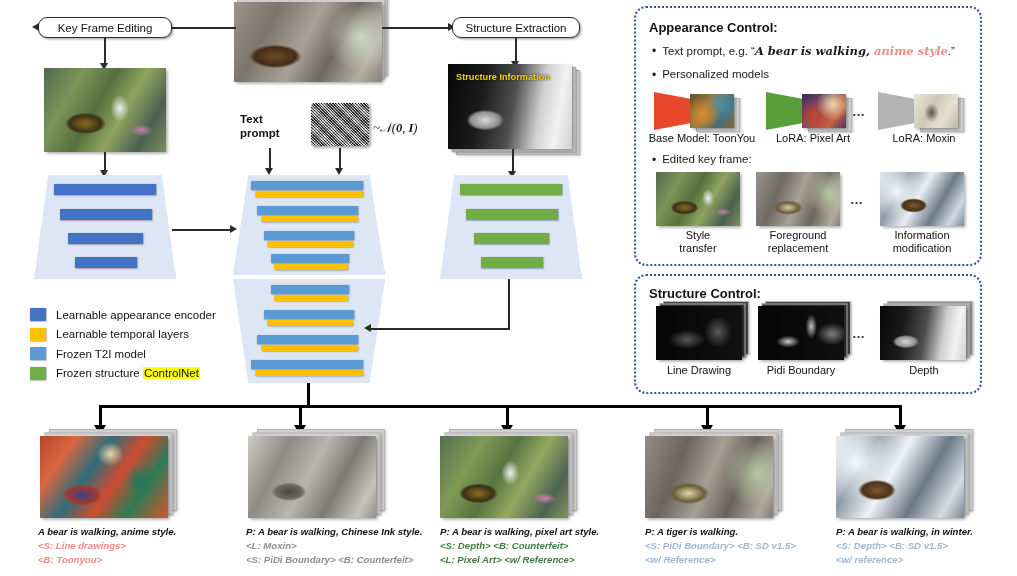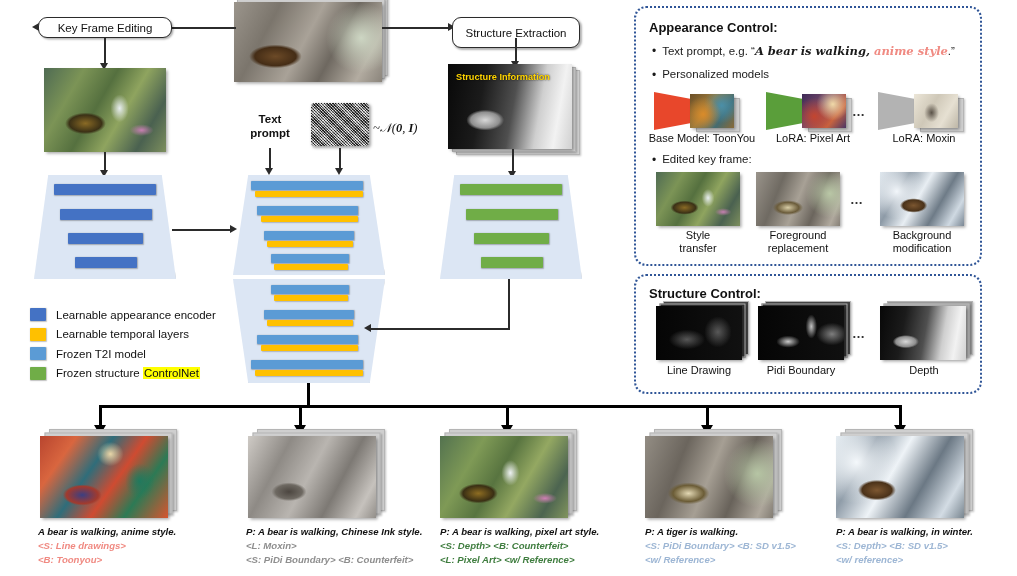--- a/index.html
+++ b/index.html
@@ -202,21 +202,21 @@
   .bcap{ position:absolute; font-size:9.6px; line-height:1.45; font-style:italic; }
   .bcap .l1{ font-weight:bold; color:#111; }
   .bcap .sub{ font-weight:bold; }
   .c-red{ color:#f08a82; }
   .c-gray{ color:#8e8e8e; }
   .c-green{ color:#3f7d3f; }
   .c-blue{ color:#9db6d4; }
   .c-orange{ color:#e07b20; }
 
   .ndist{ position:absolute; font-family:"Liberation Serif", serif; font-size:12.5px; font-style:italic; color:#111; white-space:nowrap;}
-  .tp{ position:absolute; font-size:11.5px; font-weight:bold; color:#111; text-align:center; line-height:1.25; }
+  .tp{ position:absolute; font-size:11.5px; font-weight:bold; color:#111; line-height:1.25; }
   .structlabel{
     position:absolute; color:#ffd400; font-weight:bold; font-size:9.2px;
     text-shadow:0 0 2px #000;
     white-space:nowrap;
     text-align:center;
   }
   .ell{ position:absolute; font-size:13px; font-weight:bold; color:#333; letter-spacing:1px; }
   .handw{ font-family:"DejaVu Serif", serif; font-style:italic; font-weight:bold; }
 </style>
 </head>
@@ -231,21 +231,21 @@
 <div class="ln lnh abs" style="left:36px;top:27px;width:200px;"></div>
 <div class="arw arw-l" style="left:32px;top:22.5px;"></div>
 
 <div class="ln lnh abs" style="left:382px;top:27px;width:68px;"></div>
 <div class="arw arw-r" style="left:448px;top:22.5px;"></div>
 
 <div class="roundbox abs" style="left:38px;top:17px;width:134px;height:21px;">
   <span>Key Frame Editing</span>
 </div>
 
-<div class="roundbox abs" style="left:452px;top:17px;width:128px;height:31px;">
+<div class="roundbox abs" style="left:452px;top:17px;width:128px;height:21px;">
   <span>Structure Extraction</span>
 </div>
 
 <div class="ln lnv abs" style="left:104px;top:38px;height:27px;"></div>
 <div class="arw arw-d" style="left:99.5px;top:63px;"></div>
 
 <div class="pic ph-style abs" style="left:44px;top:68px;width:122px;height:84px;"></div>
 
 <div class="ln lnv abs" style="left:104px;top:152px;height:20px;"></div>
 <div class="arw arw-d" style="left:99.5px;top:170px;"></div>
@@ -472,21 +472,21 @@
   <div class="pic ph-fg abs" style="left:120px;top:164px;width:84px;height:54px;"></div>
   <div class="caplab" style="left:114px;top:221px;width:96px;">
     <span>Foreground</span><br>
     <span>replacement</span>
   </div>
 
   <div class="ell" style="left:214px;top:184px;">…</div>
 
   <div class="pic ph-bg abs" style="left:244px;top:164px;width:84px;height:54px;"></div>
   <div class="caplab" style="left:238px;top:221px;width:96px;">
-    <span>Background</span><br>
+    <span>Information</span><br>
     <span>modification</span>
   </div>
 </div>
 
 <div class="dashpanel" style="left:634px;top:274px;width:348px;height:120px;">
   <div class="panel-title abs" style="left:13px;top:10px;">Structure Control:</div>
 
   <div class="stack" style="left:20px;top:30px;width:86px;height:54px;">
     <div class="sh" style="transform:translate(7px,-5px);background:#444;"></div>
     <div class="sh" style="transform:translate(3.5px,-2.5px);background:#333;"></div>

